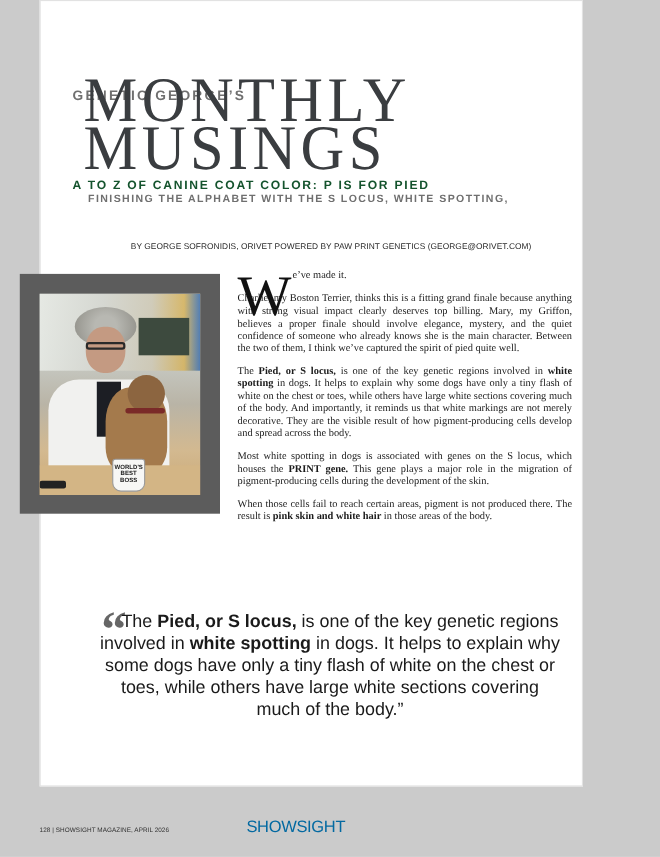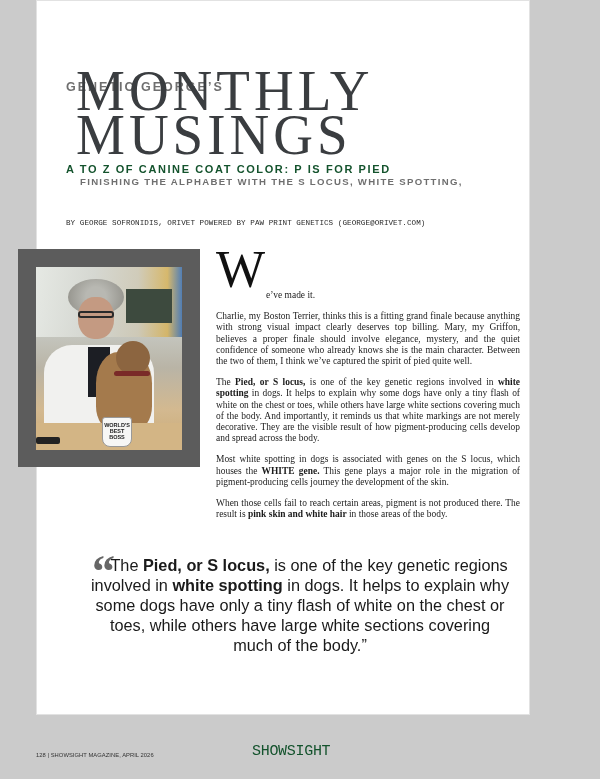--- a/index.html
+++ b/index.html
@@ -27,22 +27,22 @@
     font-family: "Liberation Sans", sans-serif; font-weight: bold;
     font-size: 11px; letter-spacing: 1.6px; color: #14532d; line-height: 14px;
   }
   .subtitle2 {
     position: absolute; left: 80px; top: 176px; width: 470px;
     font-family: "Liberation Sans", sans-serif; font-weight: bold;
     font-size: 9.6px; letter-spacing: 1.3px; color: #6f6f6f; line-height: 12px;
   }
   .byline {
     position: absolute; left: 66px; top: 219px; width: 470px;
-    font-family: Liberation Mono, monospace;
-    font-size: 7.6px; color: #2a2a2a; letter-spacing: 0.05px;
+    font-family: Liberation Sans, sans-serif;
+    font-size: 7.6px; color: #2a2a2a; letter-spacing: 0.05px; text-align: center;
   }
   .photo-frame {
     position: absolute; left: 18px; top: 249px; width: 182px; height: 218px;
     background: #5c5c5c;
   }
   .photo {
     position: absolute; left: 18px; top: 18px; width: 146px; height: 183px;
     background: linear-gradient(180deg, #d9dcd6 0%, #c9cdc8 30%, #b9b4a6 55%, #d3b990 78%, #caa874 100%);
     overflow: hidden;
   }
@@ -61,21 +61,21 @@
     font-family: "Liberation Sans", sans-serif; font-size: 5.5px; font-weight: bold; color: #222; text-align: center; line-height: 6px; padding-top: 4px; }
   .photo .remote { position: absolute; left: 0; top: 170px; width: 24px; height: 7px; background: #222; border-radius: 2px; }
 
   .body-col {
     position: absolute; left: 216px; top: 246px; width: 304px;
     font-family: "Liberation Serif", serif; font-size: 9.45px; line-height: 11.2px; color: #1b1b1b;
   }
   .dropcap {
     position: absolute; left: 0; top: 2px; font-size: 52px; line-height: 44px; font-family: "Liberation Serif", serif; color: #111;
   }
-  .intro { margin-left: 50px; margin-top: 44px; }
+  .intro { margin-left: 50px; }
   .intro p { margin: 0 0 4px 0; text-align: justify; }
   .body-col p { margin: 0 0 10px 0; text-align: justify; }
   .para { margin-top: 10px !important; }
   .b { font-weight: bold; }
   .section-head {
     font-family: "Liberation Sans", sans-serif; font-weight: bold; font-size: 7.6px; color: #1b1b1b;
     letter-spacing: 0.1px; margin: 0 0 0 0; line-height: 10px;
   }
   .pullquote {
     position: absolute; left: 90px; top: 555px; width: 420px;
@@ -83,22 +83,22 @@
   }
   .qmark {
     position: absolute; left: 92px; top: 552px; font-family: "Liberation Serif", serif; font-weight: bold;
     font-size: 46px; line-height: 40px; color: #666666;
   }
   .folio {
     position: absolute; left: 36px; top: 752px;
     font-family: "Liberation Sans", sans-serif; font-size: 5.8px; color: #333; letter-spacing: 0.05px;
   }
   .logo {
-    position: absolute; left: 252px; top: 743px;
-    font-family: Liberation Mono, monospace; font-size: 15px; color: #14532d; letter-spacing: -0.3px;
+    position: absolute; left: 224px; top: 743px;
+    font-family: Liberation Sans, sans-serif; font-size: 15px; color: #0369a1; letter-spacing: -0.3px;
   }
 </style>
 </head>
 <body>
 
 <div class="page"></div>
 
 <div class="kicker">GENETIC GEORGE’S</div>
 <div class="masthead">
   <div>MONTHLY</div>
@@ -128,21 +128,21 @@
   </div>
 </div>
 
 <div class="body-col">
   <div class="dropcap">W</div>
   <div class="intro">
     <p>e’ve made it.</p>
   </div>
   <p class="para">Charlie, my Boston Terrier, thinks this is a fitting grand finale because anything with strong visual impact clearly deserves top billing. Mary, my Griffon, believes a proper finale should involve elegance, mystery, and the quiet confidence of someone who already knows she is the main character. Between the two of them, I think we’ve captured the spirit of pied quite well.</p>
   <p><span>The </span><span class="b">Pied, or S locus,</span><span> is one of the key genetic regions involved in </span><span class="b">white spotting</span><span> in dogs. It helps to explain why some dogs have only a tiny flash of white on the chest or toes, while others have large white sections covering much of the body. And importantly, it reminds us that white markings are not merely decorative. They are the visible result of how pigment-producing cells develop and spread across the body.</span></p>
-  <p><span>Most white spotting in dogs is associated with genes on the S locus, which houses the </span><span class="b">WHITE gene.</span><span> This gene plays a major role in the migration of pigment-producing cells journey the development of the skin.</span></p>
+  <p><span>Most white spotting in dogs is associated with genes on the S locus, which houses the </span><span class="b">PRINT gene.</span><span> This gene plays a major role in the migration of pigment-producing cells during the development of the skin.</span></p>
   <p><span>When those cells fail to reach certain areas, pigment is not produced there. The result is </span><span class="b">pink skin and white hair</span><span> in those areas of the body.</span></p>
 </div>
 
 <div class="qmark">“</div>
 <div class="pullquote">&nbsp;&nbsp;&nbsp;&nbsp;<span>The </span><span class="b">Pied, or S locus,</span><span> is one of the key genetic regions involved in </span><span class="b">white spotting</span><span> in dogs. It helps to explain why some dogs have only a tiny flash of white on the chest or toes, while others have large white sections covering much of the body.”</span></div>
 
 <div class="folio">128 | SHOWSIGHT MAGAZINE, APRIL 2026</div>
 <div class="logo">SHOWSIGHT</div>
 
 </body></html>

